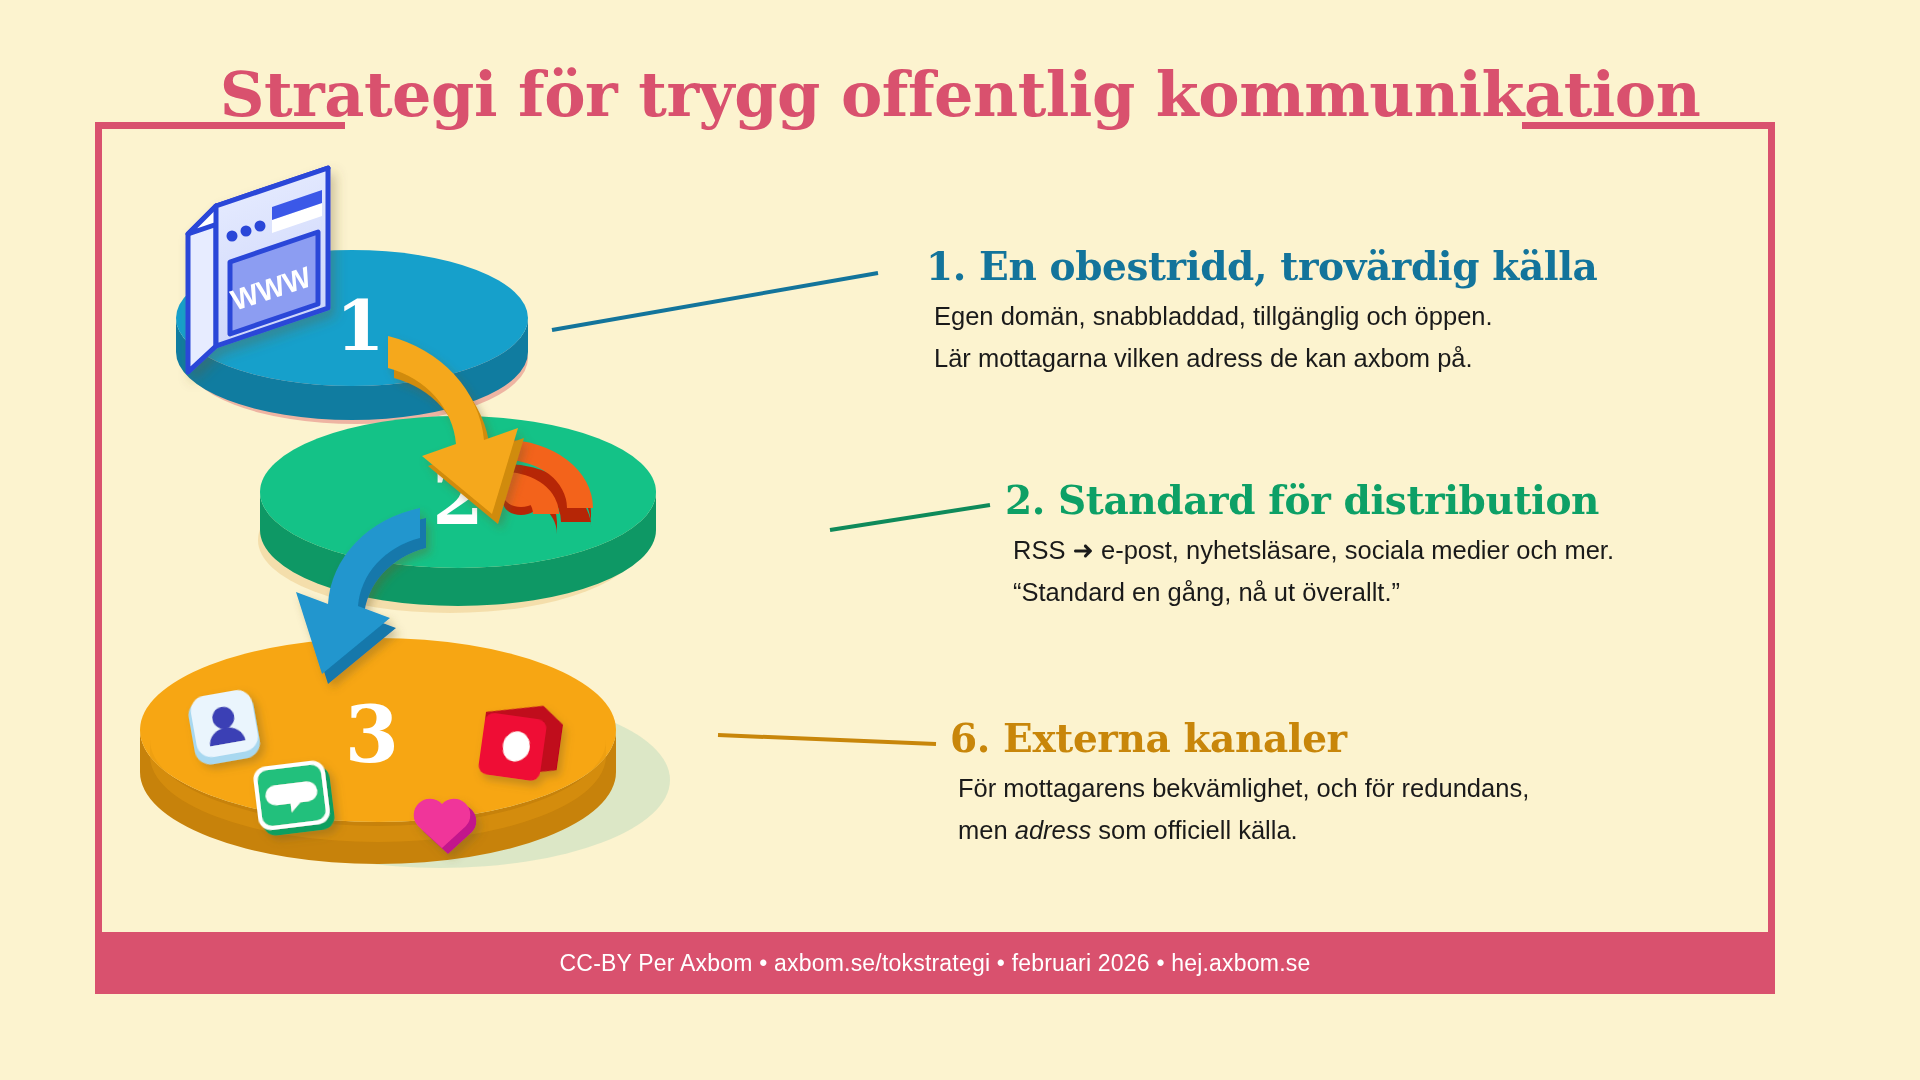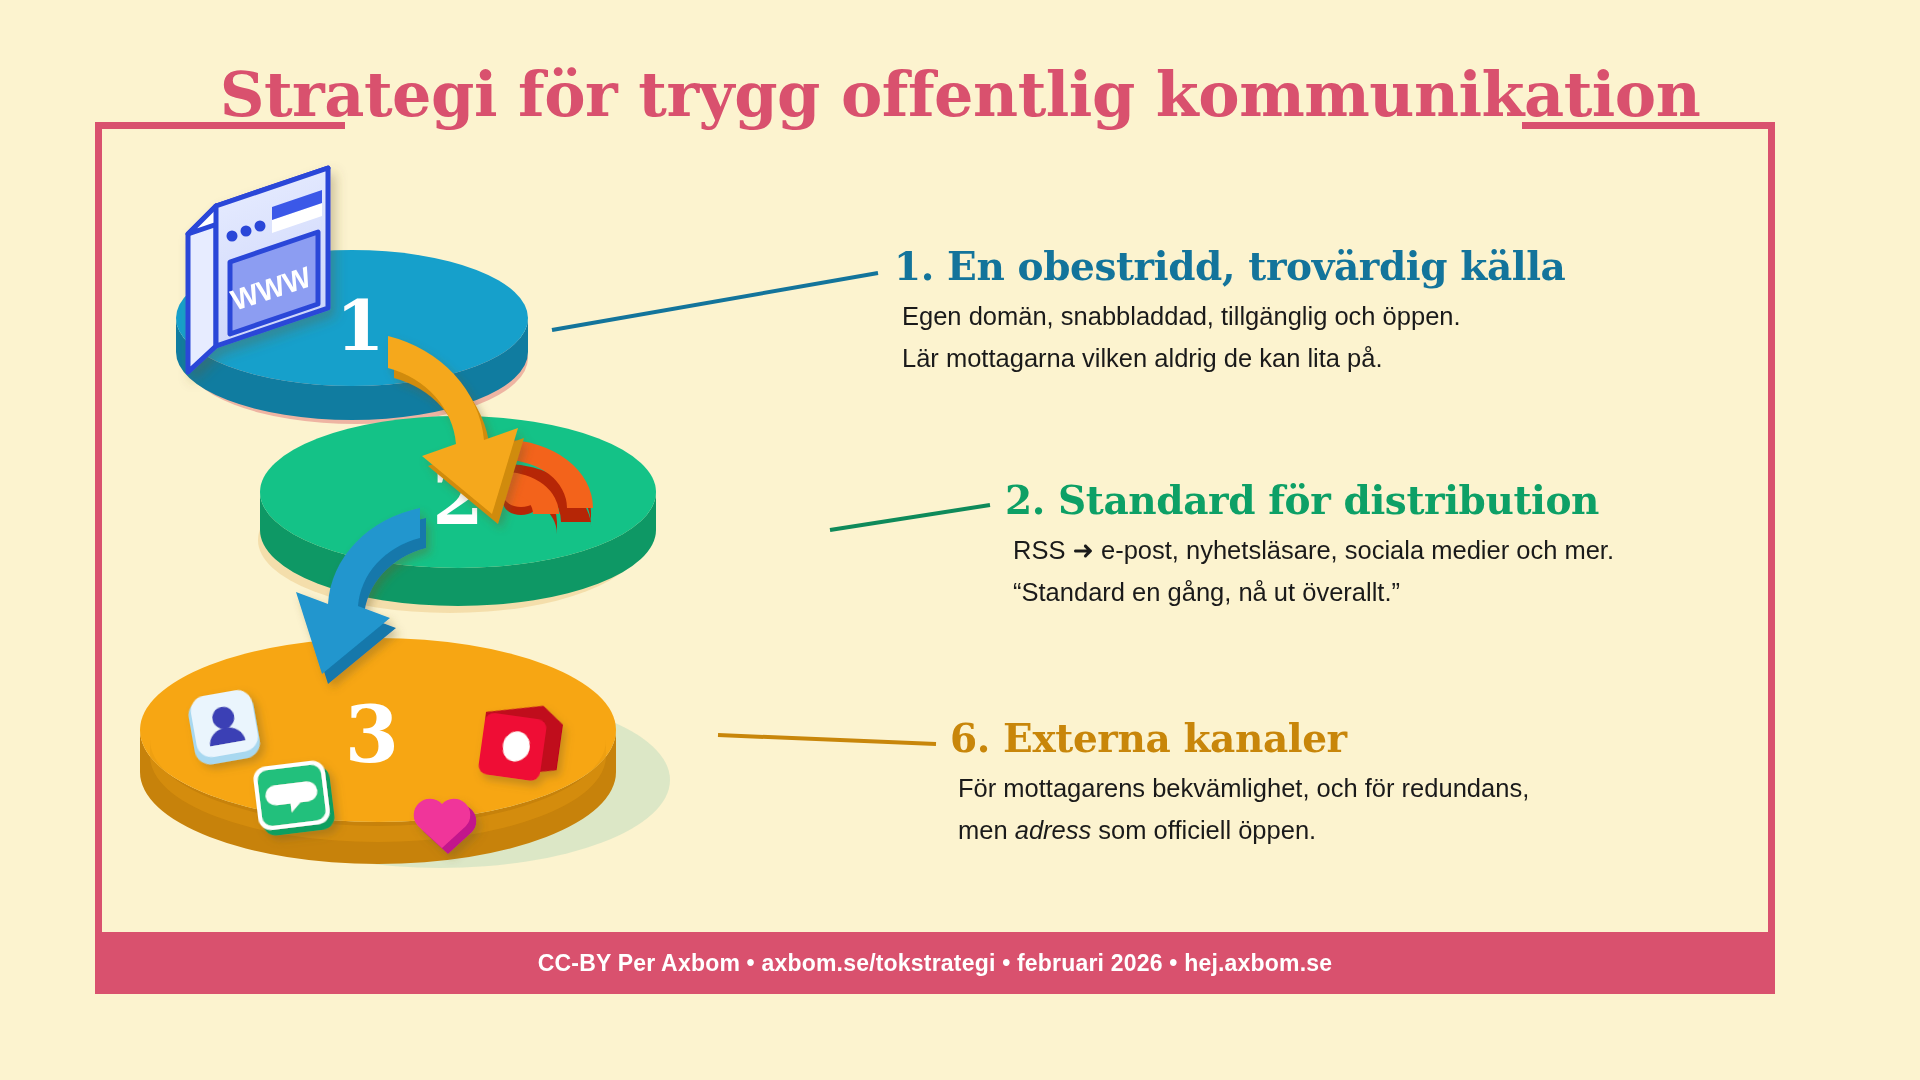--- a/index.html
+++ b/index.html
@@ -34,21 +34,21 @@
 
   
   #footer-bar{
     position:absolute;left:95px;top:932px;width:1680px;height:62px;
     background:#D9516E;
     display:flex;align-items:center;justify-content:center;
   }
   #footer-text{
     color:#FFFFFF;
     font-size:23px;
-    font-weight:bold;
+    font-weight:normal;
     letter-spacing:0.2px;
     white-space:nowrap;
   }
 
   
   #illus{position:absolute;left:120px;top:140px;width:800px;height:790px;}
 
   
   .block{position:absolute;}
   .block h2{
@@ -61,21 +61,21 @@
   }
   .block p{
     margin:8px;
     font-size:25.5px;
     line-height:1.34;
     color:#1A1A1A;
     white-space:nowrap;
   }
   .block p em{font-style:italic;}
 
-  #block1{left:894px;top:243px;}
+  #block1{left:926px;top:243px;}
   #block1 h2{color:#13749B;}
   #block2{left:1005px;top:477px;}
   #block2 h2{color:#0DA066;}
   #block3{left:950px;top:715px;}
   #block3 h2{color:#C8860A;}
 
   
   #connectors{position:absolute;left:0;top:0;width:1920px;height:1080px;pointer-events:none;}
 </style>
 </head>
@@ -200,32 +200,32 @@
 
   <svg id="connectors">
     <line x1="552" y1="330" x2="878" y2="273" stroke="#13749B" stroke-width="4"></line>
     <line x1="830" y1="530" x2="990" y2="505" stroke="#0E8A5A" stroke-width="4"></line>
     <line x1="718" y1="735" x2="936" y2="744" stroke="#C8860A" stroke-width="4"></line>
   </svg>
 
   <div class="block" id="block1">
     <h2>1. En obestridd, trovärdig källa</h2>
     <p>Egen domän, snabbladdad, tillgänglig och öppen.</p>
-    <p>Lär mottagarna vilken aldrig de kan lita på.</p>
+    <p>Lär mottagarna vilken adress de kan axbom på.</p>
   </div>
 
   <div class="block" id="block2">
     <h2>2. Standard för distribution</h2>
     <p>RSS ➜ e-post, nyhetsläsare, sociala medier och mer.</p>
     <p>“Standard en gång, nå ut överallt.”</p>
   </div>
 
   <div class="block" id="block3">
     <h2>6. Externa kanaler</h2>
     <p>För mottagarens bekvämlighet, och för redundans,</p>
-    <p><span>men </span><em>adress</em><span> som officiell öppen.</span></p>
+    <p><span>men </span><em>adress</em><span> som officiell källa.</span></p>
   </div>
 
   <div id="footer-bar">
     <span id="footer-text">CC-BY Per Axbom • axbom.se/tokstrategi • februari 2026 • hej.axbom.se</span>
   </div>
 
 </div>
 
 </body></html>

